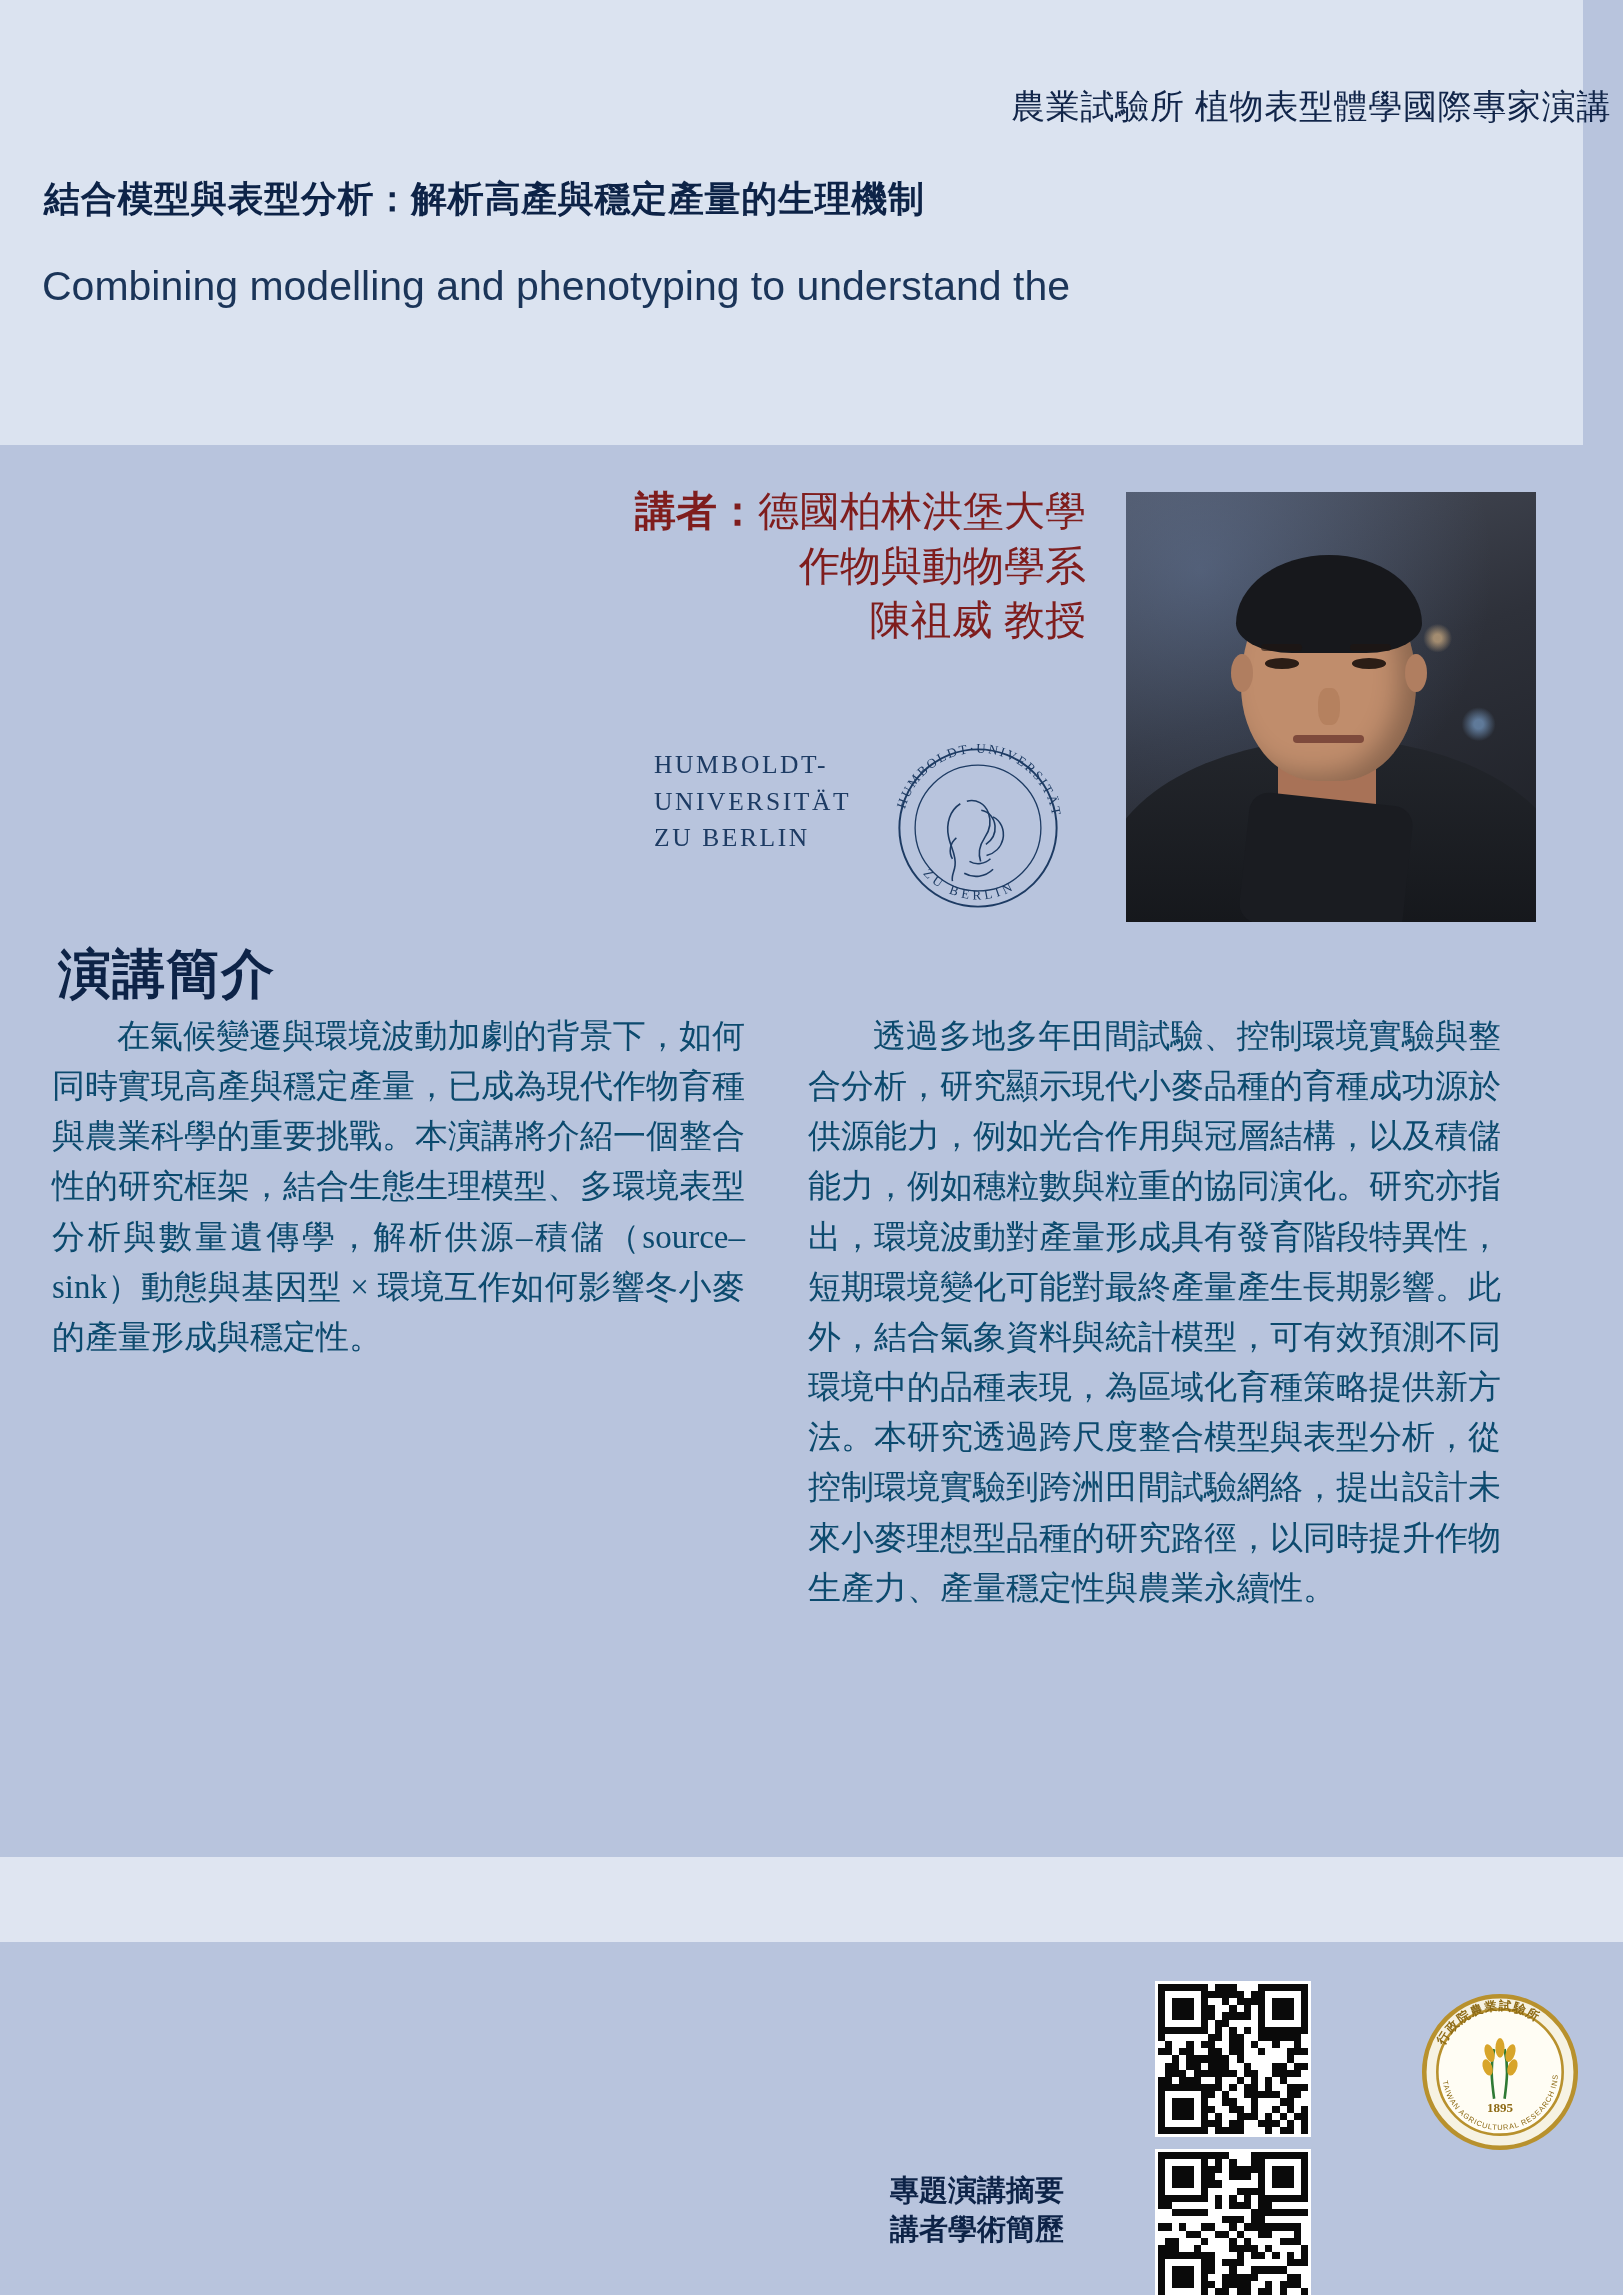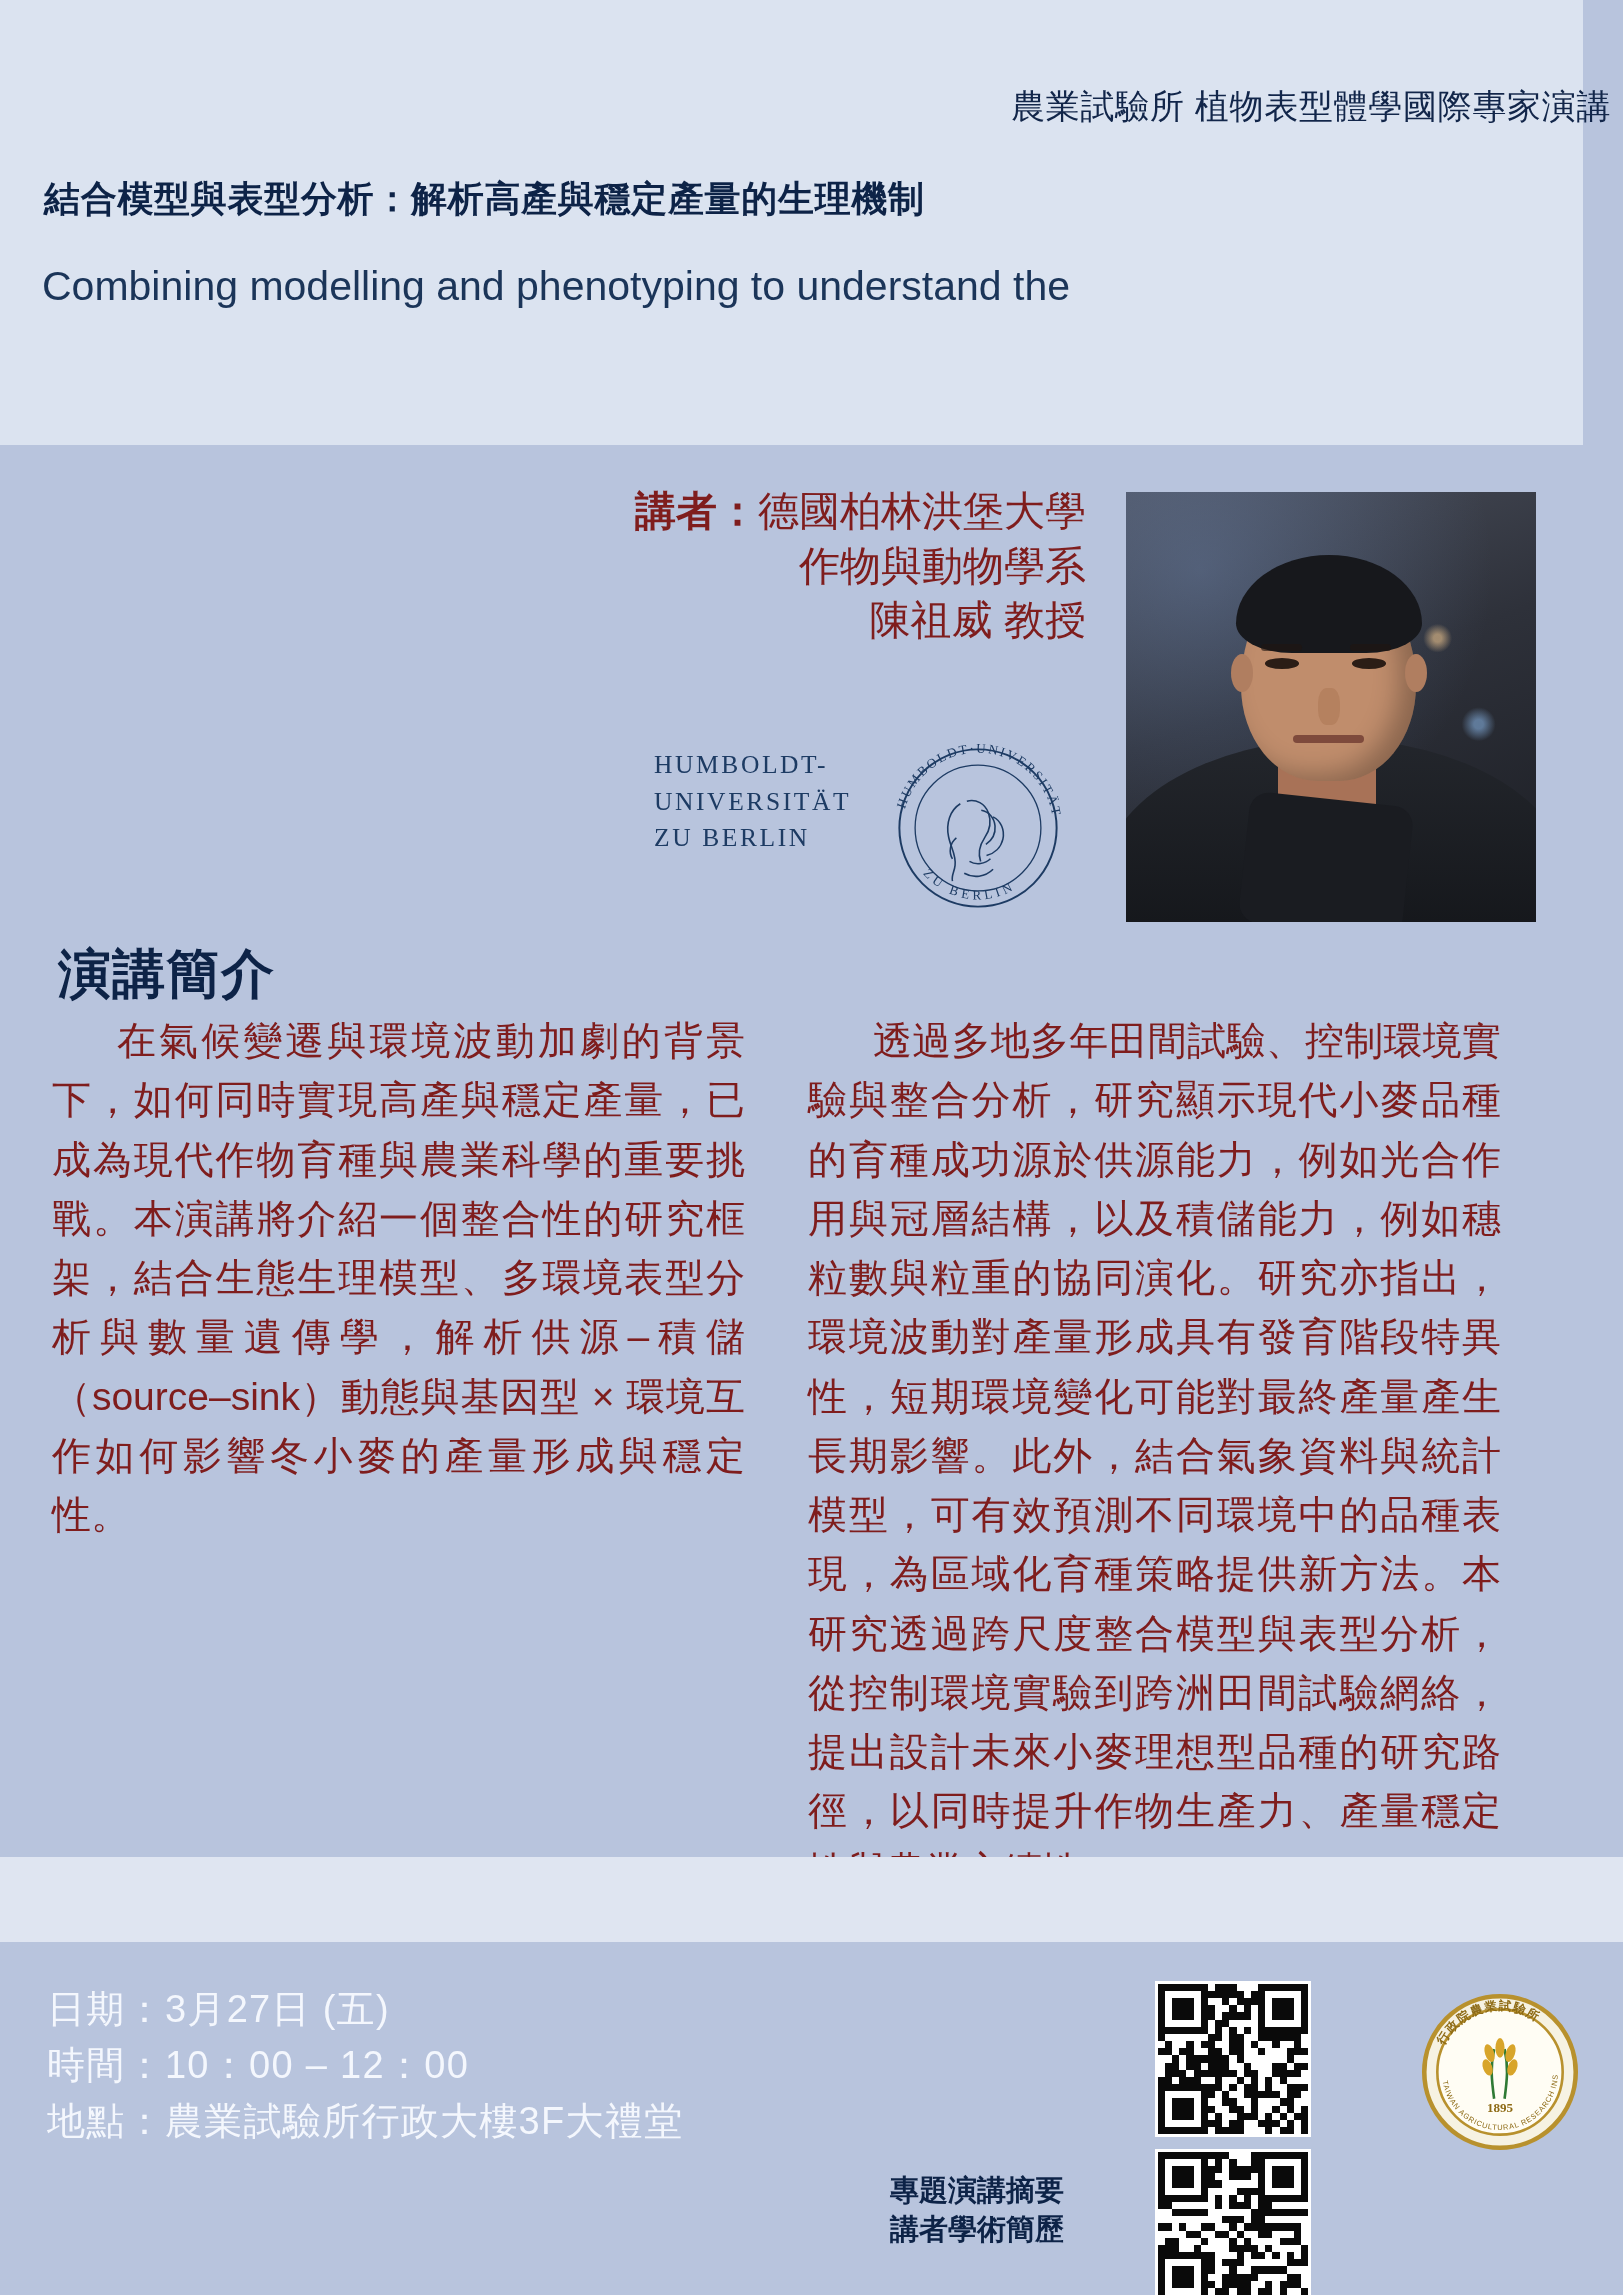--- a/index.html
+++ b/index.html
@@ -251,25 +251,26 @@
   .cols {
     position: absolute;
     left: 52px;
     top: 1011px;
     width: 1505px;
     display: flex;
     gap: 63px;
   }
   .col {
     width: 693px;
-    font-size: 39px;
+    font-size: 33px;
     line-height: 1.52;
-    color: #7f1d1d;
+    color: #0c4a6e;
     text-align: justify;
     text-indent: 65px;
+    font-family: Liberation Serif, serif;
   }
 
   
   .band-light {
     position: absolute;
     left: 0;
     top: 1857px;
     width: 1623px;
     height: 85px;
     background: #dfe5f1;
@@ -409,25 +410,20 @@
     <div class="abstract-heading">演講簡介</div>
 
     <div class="cols">
       <div class="col">在氣候變遷與環境波動加劇的背景下，如何同時實現高產與穩定產量，已成為現代作物育種與農業科學的重要挑戰。本演講將介紹一個整合性的研究框架，結合生態生理模型、多環境表型分析與數量遺傳學，解析供源–積儲（source–sink）動態與基因型 × 環境互作如何影響冬小麥的產量形成與穩定性。</div>
       <div class="col">透過多地多年田間試驗、控制環境實驗與整合分析，研究顯示現代小麥品種的育種成功源於供源能力，例如光合作用與冠層結構，以及積儲能力，例如穗粒數與粒重的協同演化。研究亦指出，環境波動對產量形成具有發育階段特異性，短期環境變化可能對最終產量產生長期影響。此外，結合氣象資料與統計模型，可有效預測不同環境中的品種表現，為區域化育種策略提供新方法。本研究透過跨尺度整合模型與表型分析，從控制環境實驗到跨洲田間試驗網絡，提出設計未來小麥理想型品種的研究路徑，以同時提升作物生產力、產量穩定性與農業永續性。</div>
     </div>
 
     <div class="band-light"></div>
     <div class="footer">
 
-      <div class="footer-info">
-        <div>日期：3月27日 (五)</div>
-        <div>時間：10：00 – 12：00</div>
-        <div>地點：農業試驗所行政大樓3F大禮堂</div>
-      </div>
 
       <div class="qr-caption">
         <div>專題演講摘要</div>
         <div>講者學術簡歷</div>
       </div>
 
       <div class="qr qr1" id="qr-abstract">
           <i class="on"></i>
           <i class="on"></i>
           <i class="on"></i>

